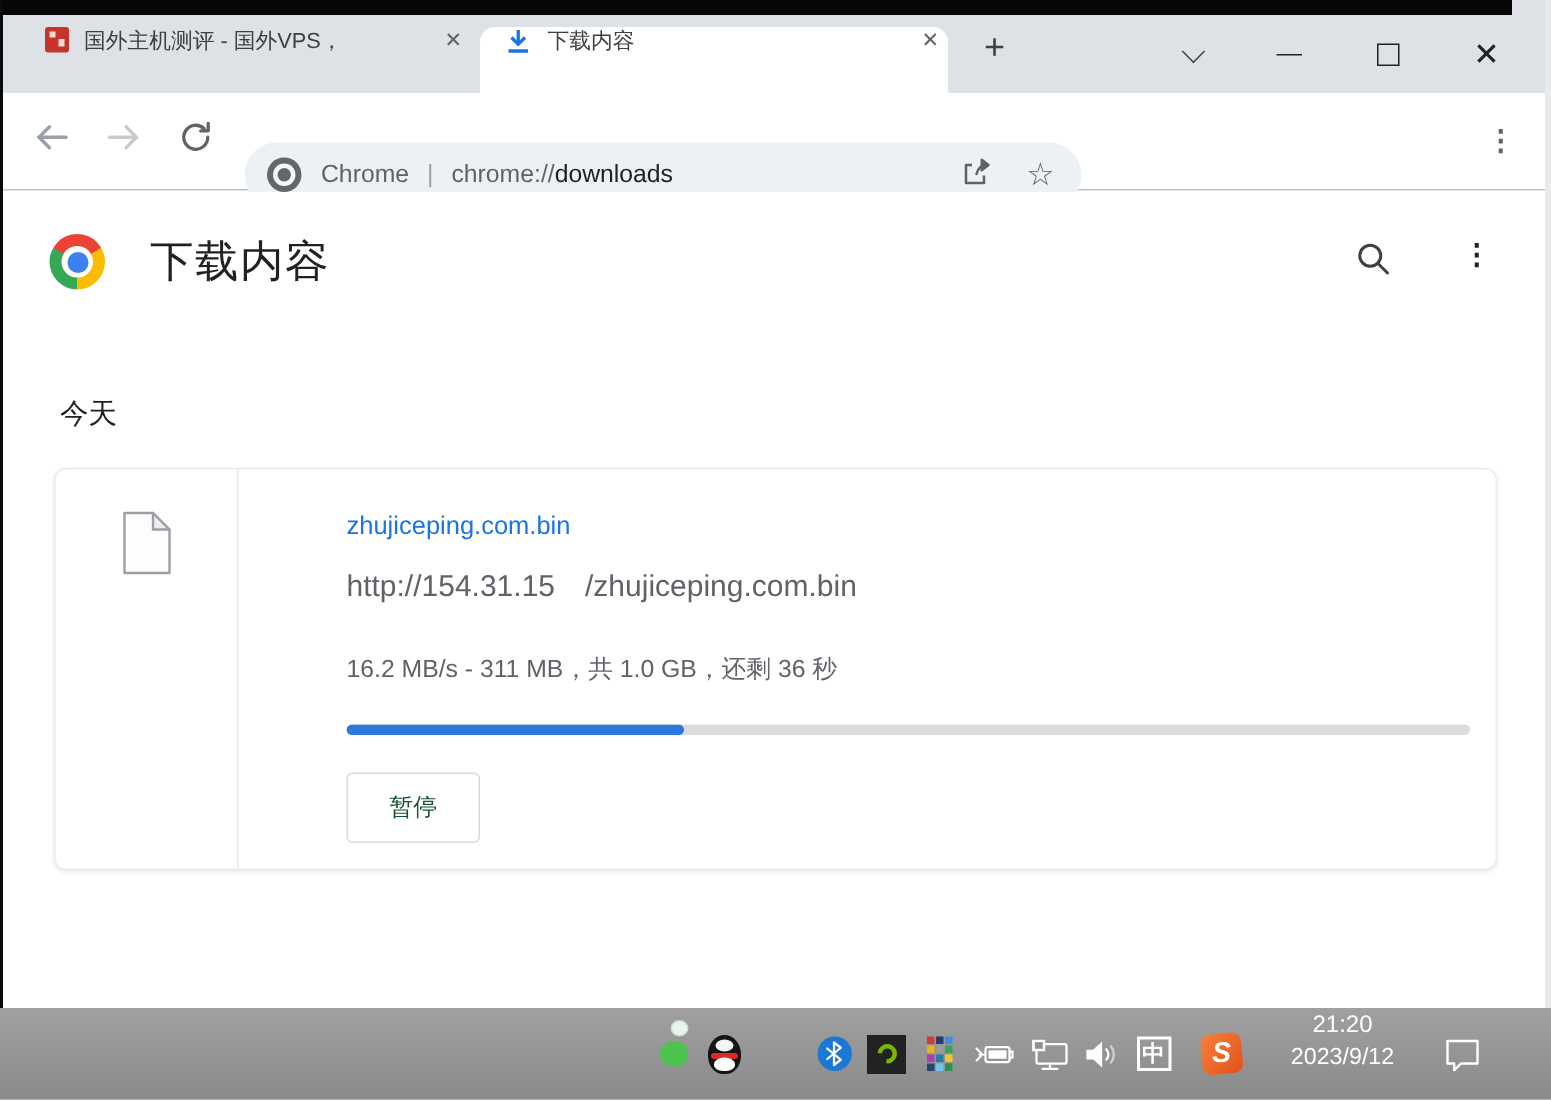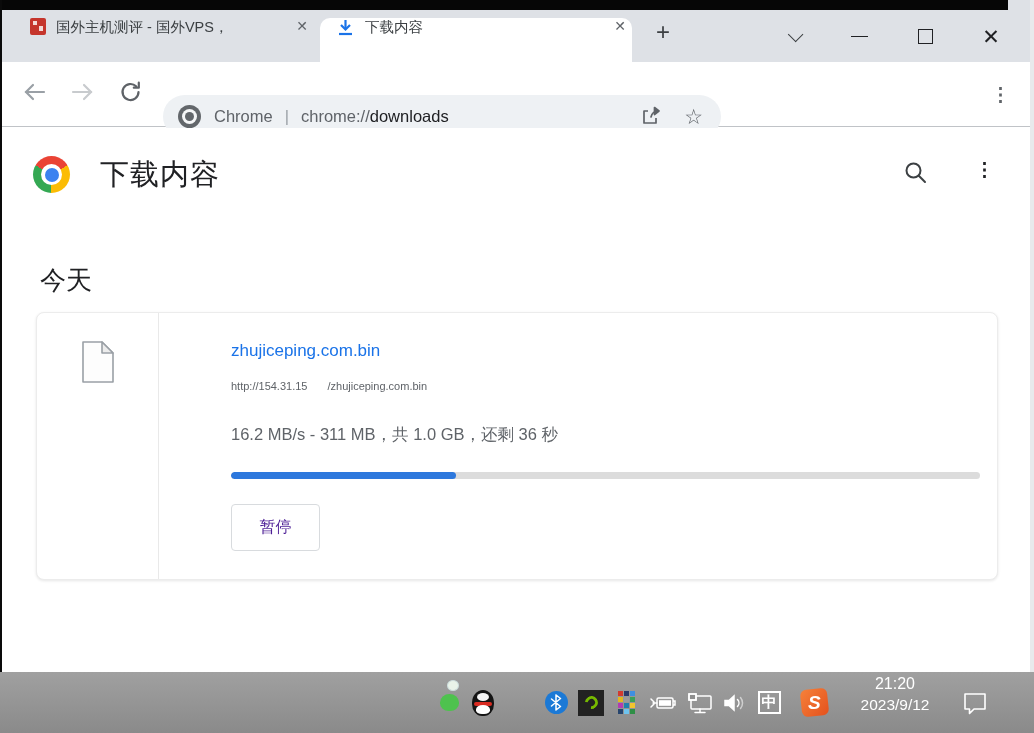--- a/index.html
+++ b/index.html
@@ -49,34 +49,34 @@
   .content { position:absolute; left:2px; top:128px; width:1028px; height:544px; background:#fff; }
   .page-header { position:absolute; left:0; top:0; width:100%; height:94px; }
   .chrome-logo { position:absolute; left:31px; top:28px; width:37px; height:37px; border-radius:50%;
     background:conic-gradient(from 60deg, #fbbc04 0deg 120deg, #34a853 120deg 240deg, #ea4335 240deg 360deg); }
   .chrome-logo::before { content:""; position:absolute; left:8px; top:8px; width:21px; height:21px; border-radius:50%; background:#fff; }
   .chrome-logo::after { content:""; position:absolute; left:11.5px; top:11.5px; width:14px; height:14px; border-radius:50%; background:#3b82f0; }
   .page-title { position:absolute; left:98px; top:27px; font-size:29px; color:#202124; letter-spacing:1px; }
   .hdr-search { position:absolute; left:901px; top:32px; cursor:pointer; }
   .hdr-dots { position:absolute; left:973px; top:30px; font-size:19px; font-weight:700; color:#202124; cursor:pointer; }
 
-  .date-group { position:absolute; left:38px; top:135px; font-size:26px; color:#202124; }
+  .date-group { position:absolute; left:38px; top:135px; font-size:19px; color:#202124; }
 
   .card { position:absolute; left:34px; top:184px; width:962px; height:268px; background:#fff; border:1px solid #ececec; border-radius:8px; box-shadow:0 1px 3px rgba(0,0,0,.10); }
   .icon-col { position:absolute; left:0; top:0; width:122px; height:100%; border-right:1px solid #e9e9e9; }
   .file-svg { position:absolute; left:44px; top:27px; }
   .details { position:absolute; left:158px; top:0; right:0; padding:28px 0 0 36px; }
   .filename { font-size:17px; color:#1a73e8; font-weight:500; cursor:pointer; display:inline-block; }
-  .file-url { margin-top:19px; font-size:11px; color:#5f6368; }
+  .file-url { margin-top:19px; font-size:20px; color:#5f6368; }
   .url-gap { display:inline-block; width:20px; }
   .dl-status { margin-top:32px; font-size:16.5px; color:#5f6368; }
   .progress-track { margin-top:26px; width:749px; height:7px; border-radius:4px; background:#dcdcdc; overflow:hidden; }
   .progress-fill { height:100%; border-radius:4px; background:#2d78dd; }
   .btn-row { margin-top:25px; display:flex; gap:13px; }
-  .dl-btn { width:89px; height:47px; background:#fff; border:1px solid #d8dbde; border-radius:4px; color:#4c1d95; font-size:16px; font-weight:500; font-family:inherit; cursor:pointer; }
+  .dl-btn { width:89px; height:47px; background:#fff; border:1px solid #d8dbde; border-radius:4px; color:#14532d; font-size:16px; font-weight:500; font-family:inherit; cursor:pointer; }
 
   
   .taskbar { position:absolute; left:0; top:672px; width:1034px; height:61px; background:linear-gradient(180deg,#a0a0a0 0%,#949494 55%,#8a8a8a 100%); }
   .tray { position:absolute; top:0; height:61px; display:flex; align-items:center; justify-content:center; cursor:pointer; }
   
   .wechat { left:434px; width:30px; }
   .wc-big { position:relative; width:19px; height:17px; background:#4ec24e; border-radius:50% 50% 46% 46%; }
   .wc-small { position:absolute; left:13px; top:8px; width:12px; height:11px; background:#e9f3e9; border-radius:50%; border:1px solid #cdd; }
   
   .qq { width:26px; position:relative; height:61px; }

